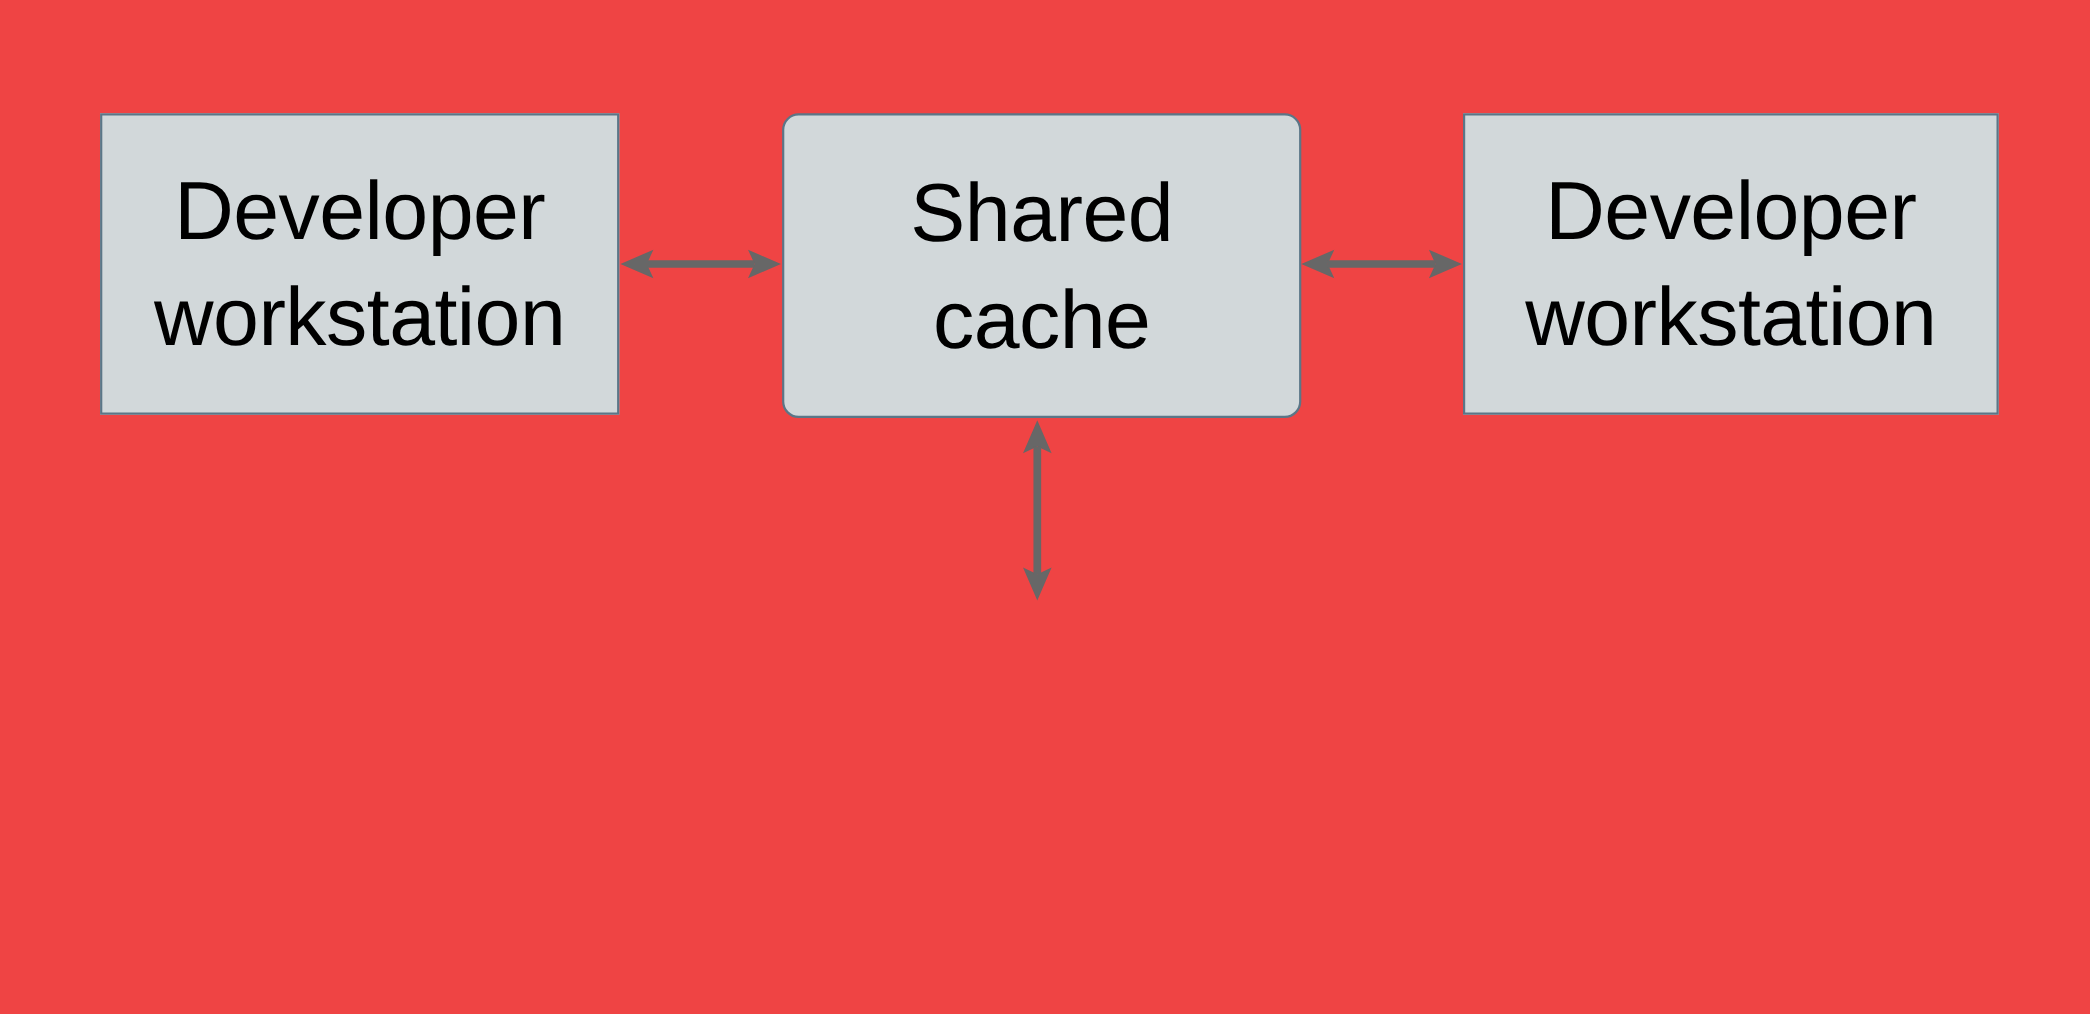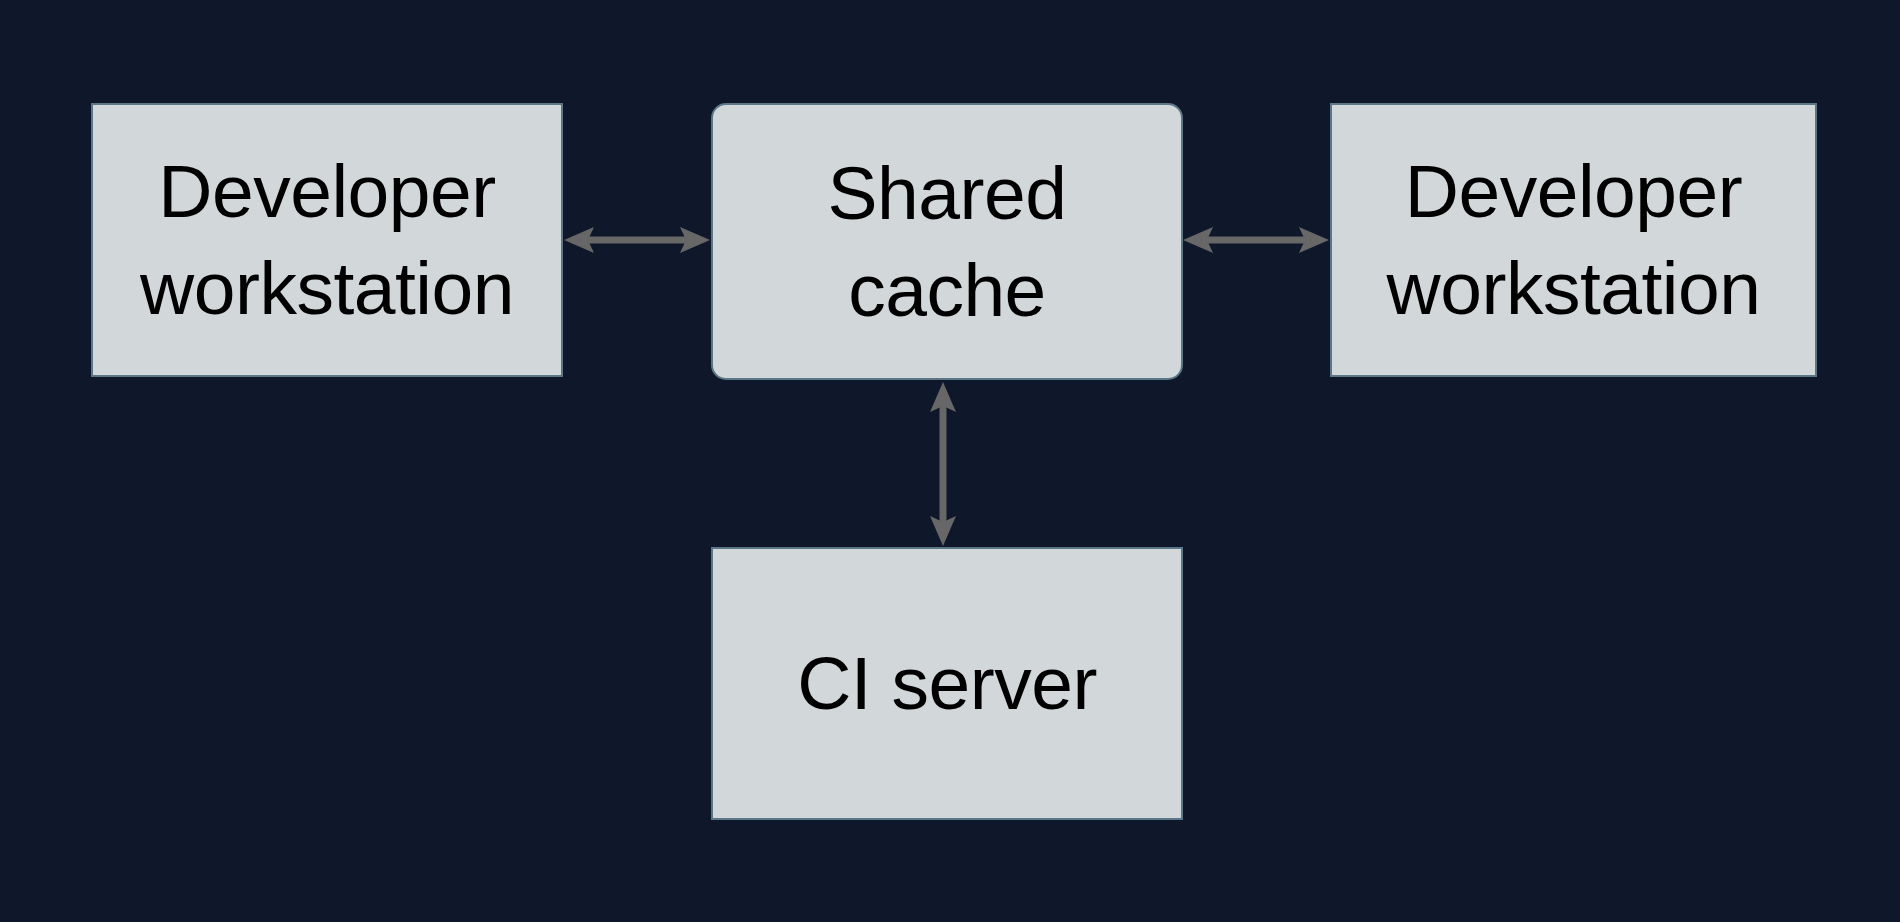--- a/index.html
+++ b/index.html
@@ -5,21 +5,21 @@
   html, body {
     margin: 0;
     padding: 0;
     background: #ffffff;
     font-family: "Liberation Sans", sans-serif;
   }
   .canvas {
     position: relative;
     width: 1900px;
     height: 922px;
-    background: #0f172a;
+    background: #ef4444;
     overflow: hidden;
   }
   .node {
     position: absolute;
     box-sizing: border-box;
     background: #d2d8da;
     border: 2px solid #5b7687;
     display: flex;
     align-items: center;
     justify-content: center;
@@ -58,23 +58,20 @@
   <div class="node" id="node-shared-cache">
     <div class="node-label">Shared
 cache</div>
   </div>
 
   <div class="node" id="node-developer-workstation-right">
     <div class="node-label">Developer
 workstation</div>
   </div>
 
-  <div class="node" id="node-ci-server">
-    <div class="node-label">CI server</div>
-  </div>
 
   <svg class="arrow" id="arrow-left-workstation-cache" width="148" height="36" viewBox="0 0 148 36">
     <polygon points="1,18 31,5 25,18 31,31" fill="#676767"></polygon>
     <polygon points="147,18 117,5 123,18 117,31" fill="#676767"></polygon>
     <line x1="25" y1="18" x2="123" y2="18" stroke-width="7" stroke="#676767"></line>
   </svg>
 
   <svg class="arrow" id="arrow-cache-right-workstation" width="148" height="36" viewBox="0 0 148 36">
     <polygon points="1,18 31,5 25,18 31,31" fill="#676767"></polygon>
     <polygon points="147,18 117,5 123,18 117,31" fill="#676767"></polygon>

